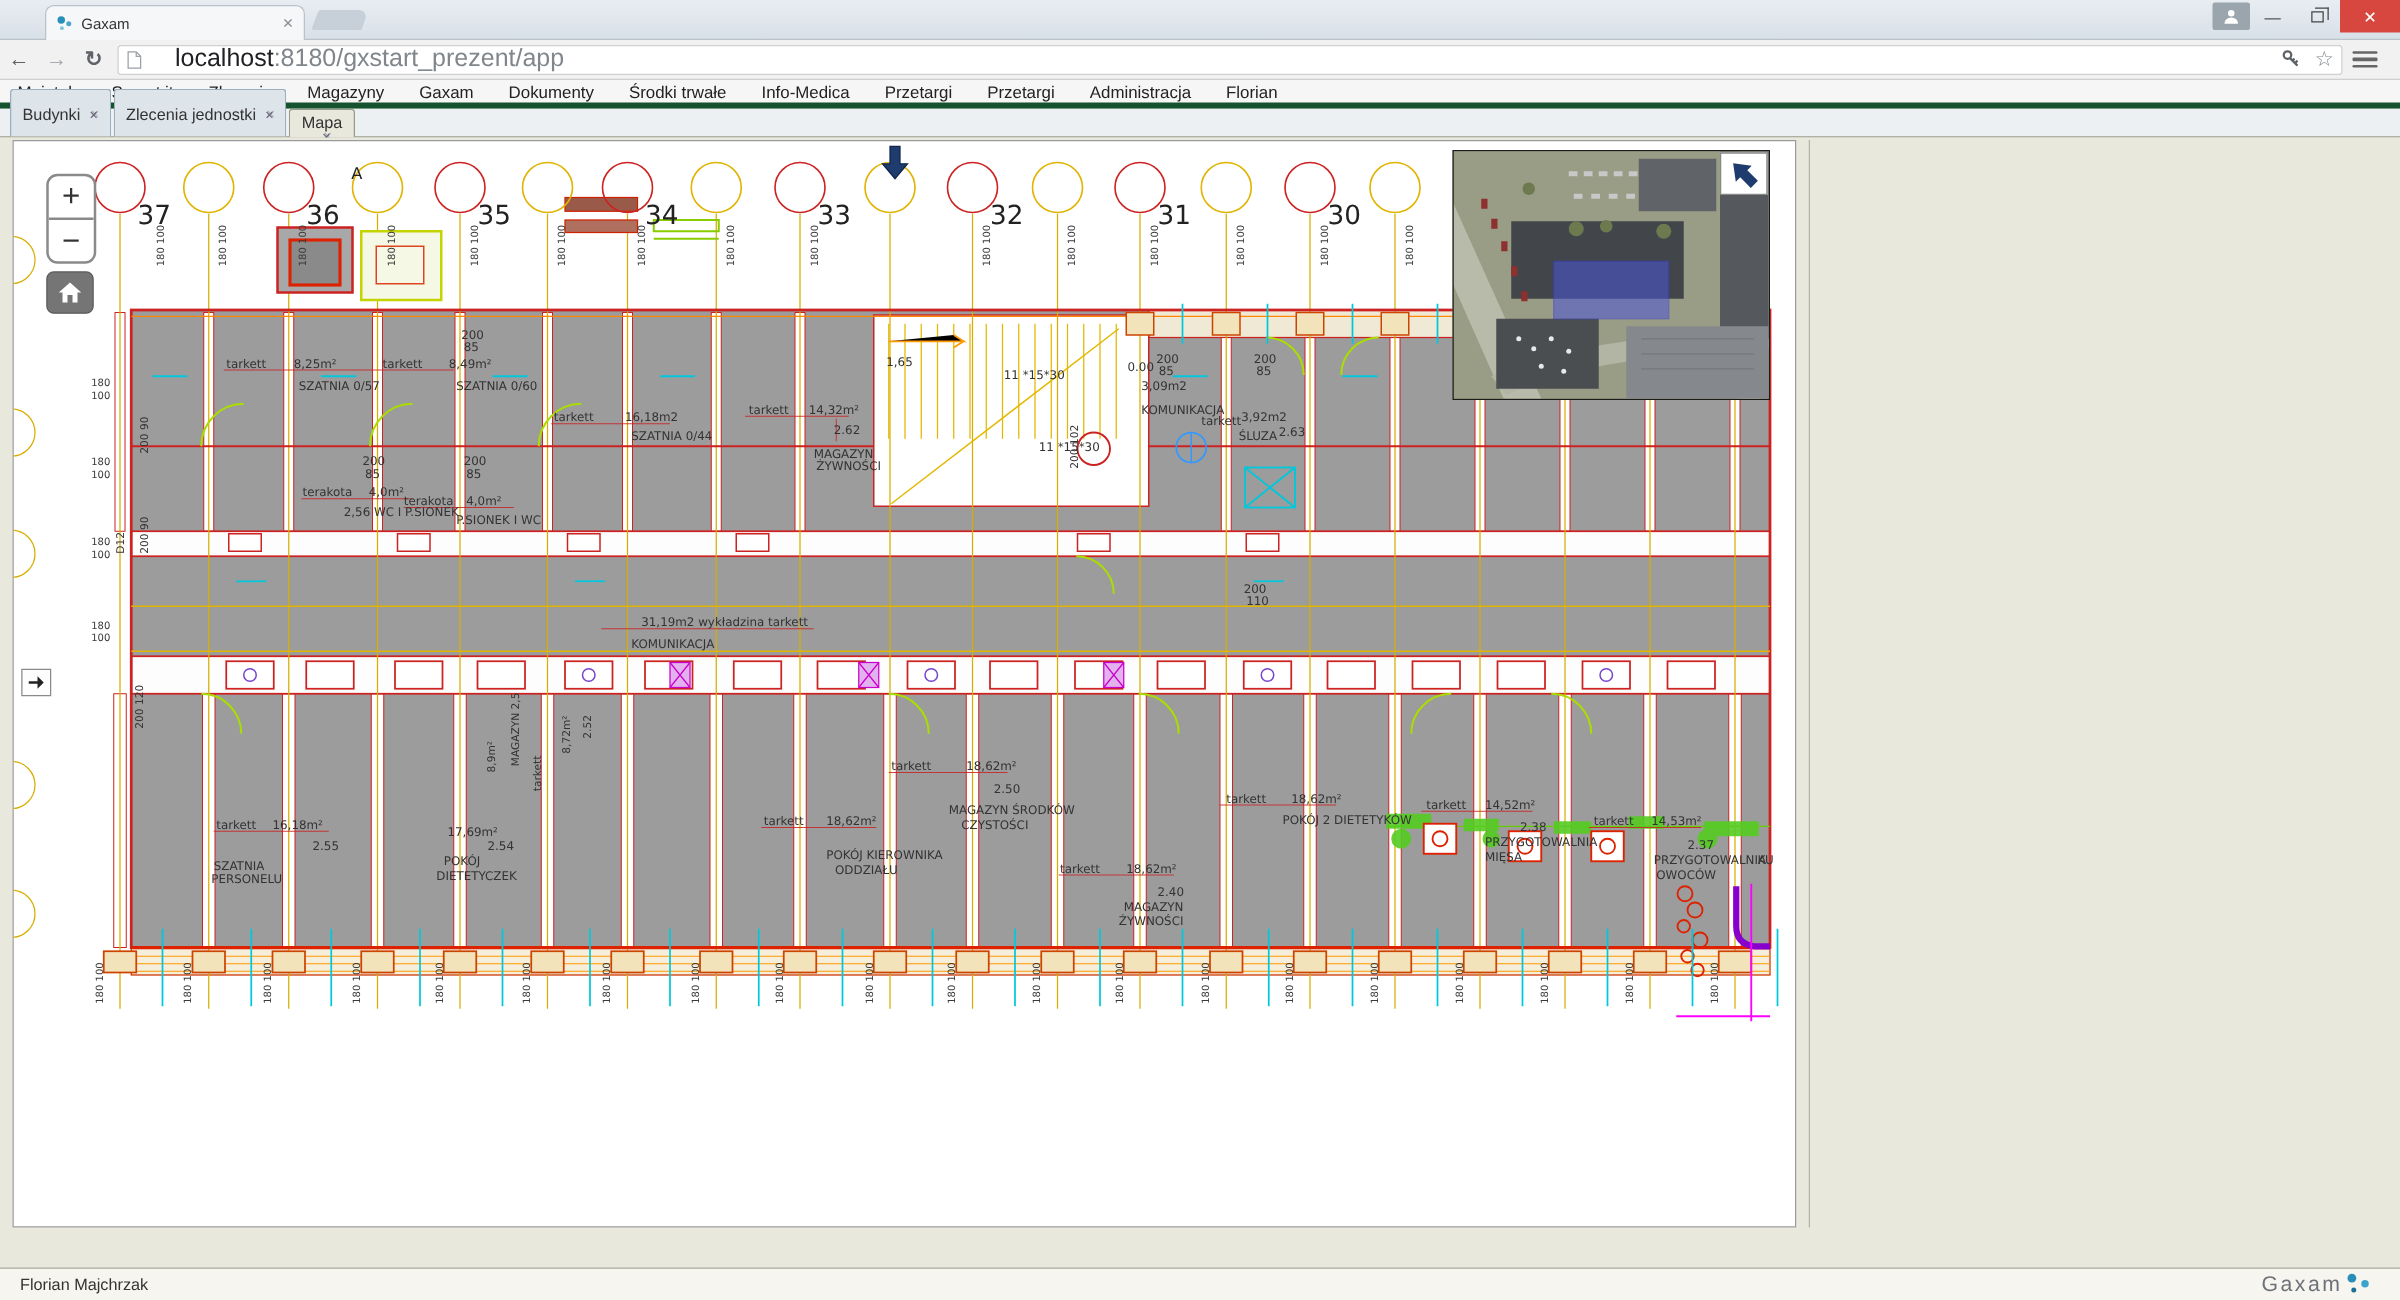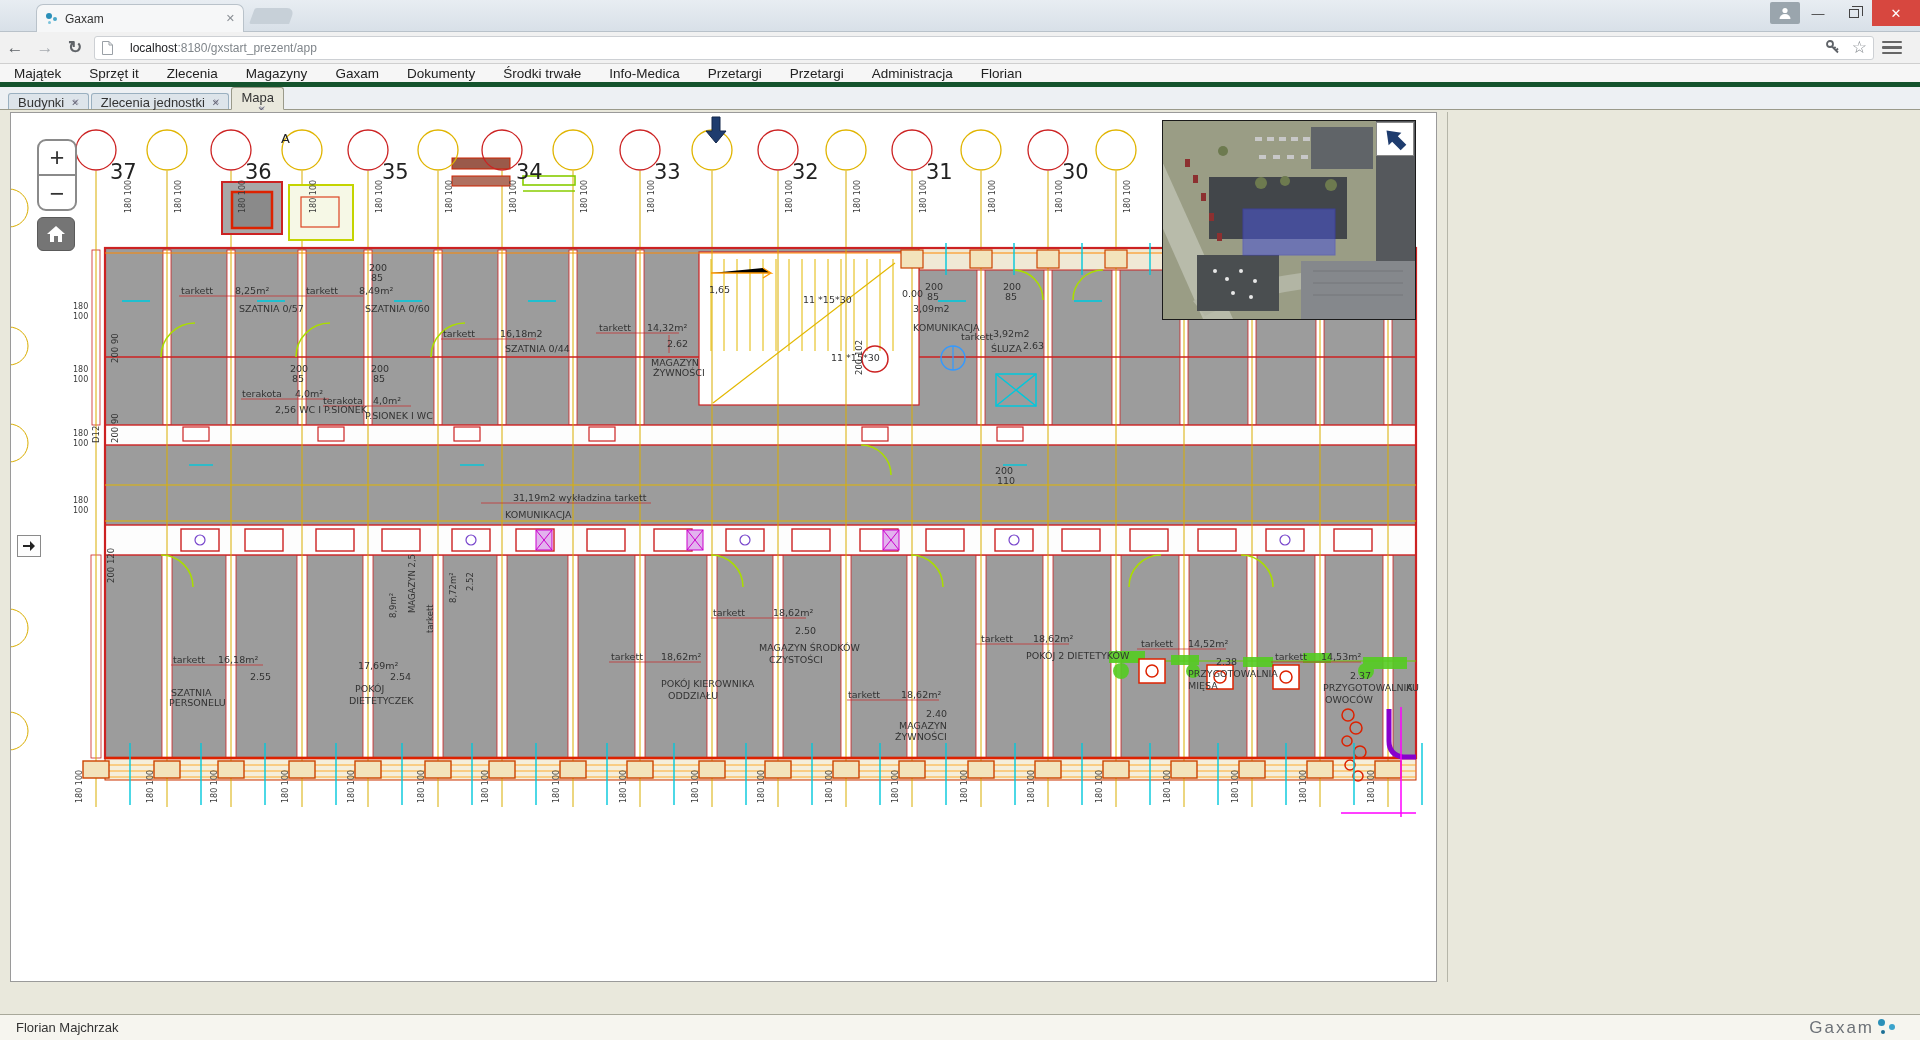--- a/index.html
+++ b/index.html
@@ -27,34 +27,34 @@
   .wb .restore { width:10px; height:9px; border:1px solid #444; position:relative; background:transparent;}
   .wb .restore:before { content:""; position:absolute; left:2px; top:-4px; width:10px; height:9px;
     border:1px solid #444; border-bottom:none; border-left:none; }
 
   .navbar { position:absolute; left:0; top:32px; width:1920px; height:32px;
     background:#f1f1f1; border-bottom:1px solid #cfcfcf; display:flex; align-items:center; }
   .navico { width:30px; text-align:center; font-size:17px; color:#5f6368; }
   .navico.fwd { color:#a6abb0; }
   .urlbox { position:relative; height:24px; width:1780px; margin-left:4px; background:#fff;
     border:1px solid #cdd0d4; border-radius:3px; display:flex; align-items:center; padding:0 6px; }
-  .urltext { font-size:12px; margin-left:16px; color:#202124; flex:1; }
+  .urltext { font-size:20px; margin-left:26px; color:#202124; flex:1; }
   .urltext .rest { color:#80868b; }
   .hamb { margin-left:8px; width:20px; }
   .hamb div { height:2.5px; background:#666; margin:3px 0; border-radius:1px; }
 
   
   .menubar { position:absolute; left:0; top:64px; width:1920px; height:23px;
     background:#f6f6f6; border-bottom:5px solid #14532d; display:flex; align-items:center; }
   .menuitem { padding:0 14px; font-size:13.5px; color:#222; cursor:pointer; }
 
   
   .tabrow { position:absolute; left:0; top:87px; width:1920px; height:23px;
     background:#edf0f3; border-bottom:1px solid #9a9a8a; padding-left:8px; display:flex; align-items:flex-end; }
-  .apptab { height:16px; margin-right:2px; padding:2px 9px 0 9px; font-size:13px; color:#333;
+  .apptab { height:38px; margin-right:2px; padding:2px 9px 0 9px; font-size:13px; color:#333;
     background:#dde4ea; border:1px solid #9ab0c0; border-bottom:none; border-radius:3px 3px 0 0;
     display:flex; align-items:center; cursor:pointer; }
   .apptab.active { background:#e9e8dc; border-color:#9a9a8a; height:23px; margin-bottom:-1px;
     border-bottom:1px solid #e9e8dc;flex-direction:column; }
   .tclose { margin-left:7px; font-size:9px; color:#667; text-shadow:1px -1px 0 #aab; }
 
   
   .content { position:absolute; left:0; top:110px; width:1920px; height:904px; background:#e9e8dc; }
   .mappanel { position:absolute; left:10px; top:2px; width:1427px; height:870px;
     background:#fff; border:1px solid #9a9a9a; }

